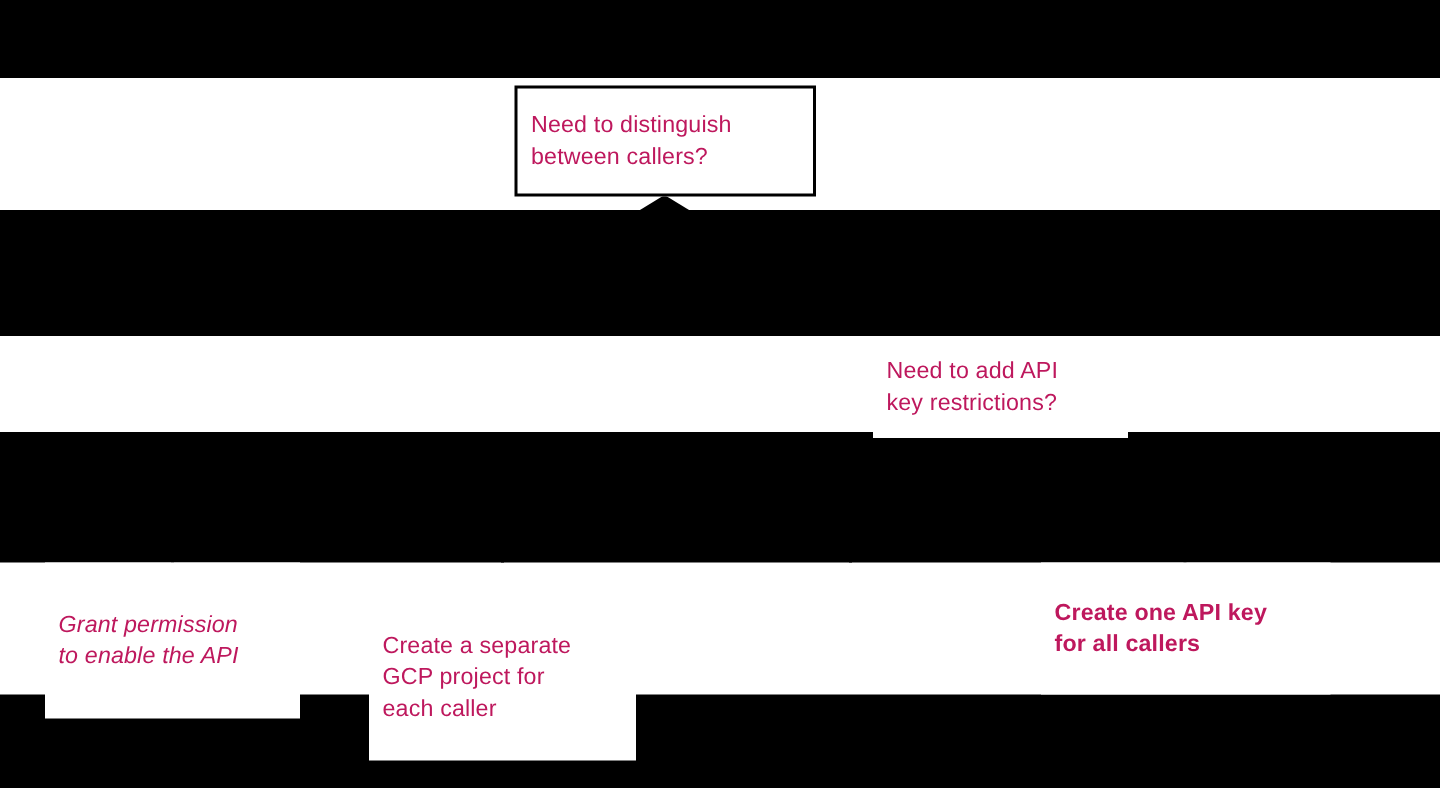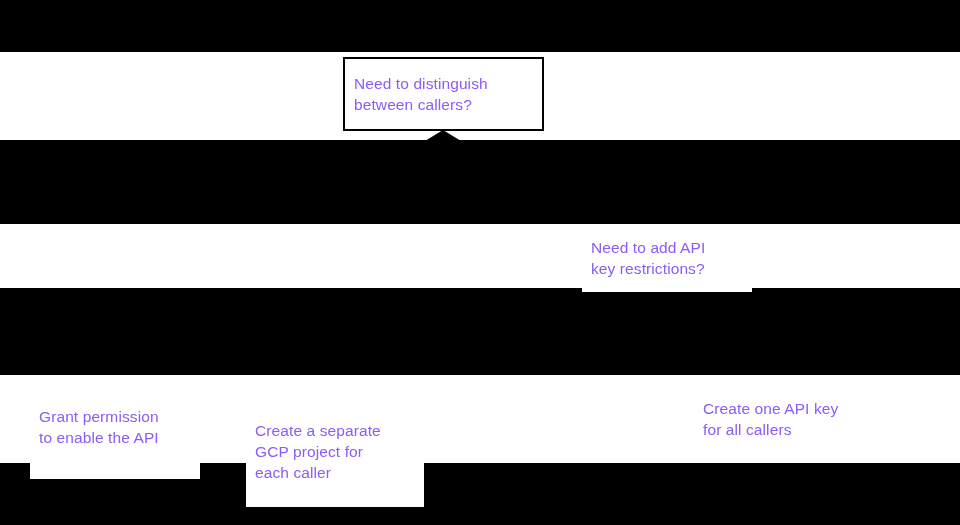--- a/index.html
+++ b/index.html
@@ -24,21 +24,21 @@
     background: #ffffff;
   }
   #band-root  { top: 52px;  height: 88px; }
   #band-mid   { top: 224px; height: 64px; }
   #band-leaf  { top: 375px; height: 88px; }
 
   .node {
     position: absolute;
     box-sizing: border-box;
     background: #ffffff;
-    color: #8b5cf6;
+    color: #be185d;
     display: flex;
     align-items: center;
     justify-content: flex-start;
     font-size: 15.5px;
     line-height: 21px;
     letter-spacing: 0.1px;
     padding: 0 9px;
     white-space: pre-line;
   }
   .node.bordered {
@@ -51,30 +51,30 @@
   }
   
   #node-gcp-projects {
     left: 142px; top: 224px; width: 183px; height: 64px;
   }
   #node-api-restrictions {
     left: 582px; top: 224px; width: 170px; height: 68px;
   }
   
   #node-grant-permission {
-    left: 30px;  top: 375px; width: 170px; height: 104px;
+    left: 30px;  top: 375px; width: 170px; height: 104px; font-style: italic;
   }
   #node-separate-project {
     left: 246px; top: 395px; width: 178px; height: 112px;
   }
   #node-key-each-caller {
     left: 478px; top: 375px; width: 179px; height: 88px;
   }
   #node-key-all-callers {
-    left: 694px; top: 375px; width: 193px; height: 88px;
+    left: 694px; top: 375px; width: 193px; height: 88px; font-weight: bold;
   }
 
   
   #edges {
     position: absolute;
     left: 0; top: 0;
     width: 960px; height: 525px;
     pointer-events: none;
   }
 </style>

